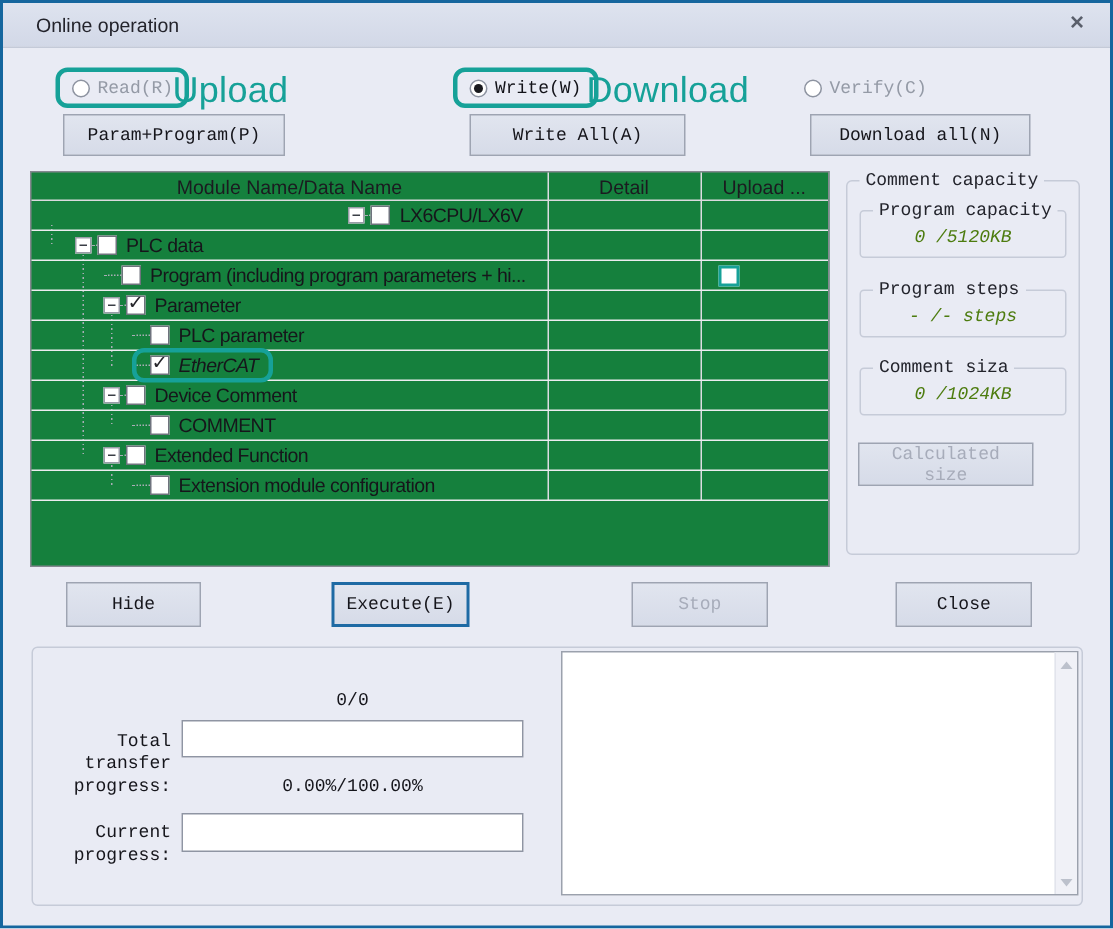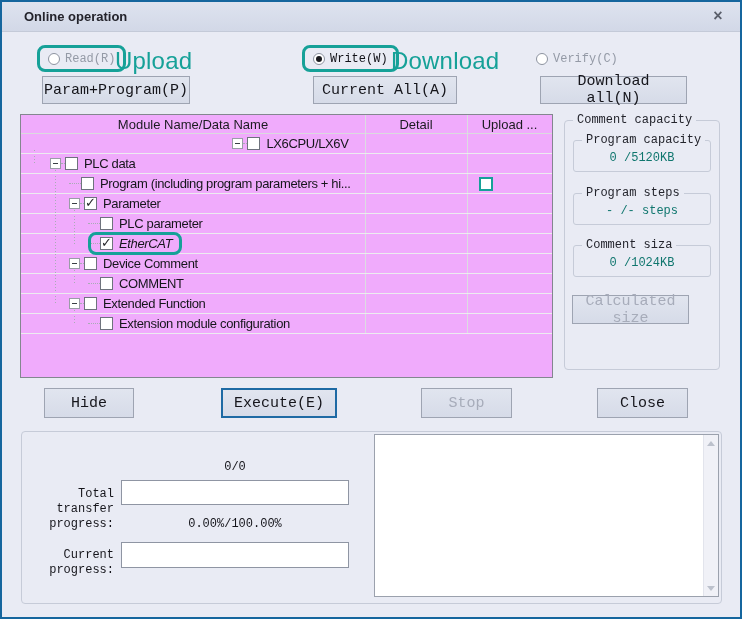--- a/index.html
+++ b/index.html
@@ -8,48 +8,48 @@
     position:relative; width:742px; height:619px;
     border:2px solid #15669E; background:#E9EBF4;
     font-family:"Liberation Sans", sans-serif; overflow:hidden;
   }
   
   .titlebar {
     position:absolute; left:0; top:0; right:0; height:30px;
     background:linear-gradient(#DEE3EF,#D2D8E7);
     border-bottom:1px solid #C4CAD8;
   }
-  .title { position:absolute; left:22px; top:7px; font-size:13px; color:#23232B;font-weight:bold; }
+  .title { position:absolute; left:22px; top:7px; font-size:13px; color:#23232B; }
   .close-icon {
     position:absolute; right:12px; top:4px; width:20px; height:20px;
     font-size:16px; font-weight:bold; color:#5A5F6B; text-align:center; line-height:20px;
     cursor:default;
   }
   
   .mono { font-family:"Liberation Mono","DejaVu Sans Mono",monospace; font-size:12px; }
   .radio { width:12px; height:12px; border:1px solid #8D93A0; border-radius:50%; background:#fff; display:inline-block; position:relative; flex:none; }
   .radio.selected::after { content:""; position:absolute; left:2px; top:2px; width:6px; height:6px; border-radius:50%; background:#1A1A1E; }
   .mode-group { position:absolute; height:27px; display:inline-flex; align-items:center; gap:5px; padding:4px 8px; }
   .annot-box { border:3px solid #16A198; border-radius:8px; background:transparent; }
   .dim { color:#949AA6; }
   .dark { color:#121218; }
   .annot-label { position:absolute; font-size:24px; color:#16A198; letter-spacing:0.2px; }
   
   .btn {
     position:absolute; display:flex; align-items:center; justify-content:center;
     background:linear-gradient(#E1E5EF,#D6DBE8); border:1px solid #9EA4B2;
-    font-family:"Liberation Mono","DejaVu Sans Mono",monospace; font-size:15px; color:#15151B;
+    font-family:"Liberation Mono","DejaVu Sans Mono",monospace; font-size:12px; color:#15151B;
     cursor:default;
   }
   .btn.focused { border:2px solid #1E6AA4; }
   .btn.disabled { color:#A7ACBA; }
   
   .tree {
     position:absolute; left:18px; top:112px; width:533px; height:264px;
-    background:#f0abfc; border:1px solid #83878F;
+    background:#15803d; border:1px solid #83878F;
   }
   .tree-header { display:flex; height:19px; border-bottom:1px solid #DADADE; font-size:13px; color:#1B1B20; }
   .tree-header > div { display:flex; align-items:center; justify-content:center; }
   .th-name { width:344px; }
   .th-detail { width:102px; }
   .th-upload { width:85px; }
   .vline { position:absolute; top:0; width:1px; height:219px; background:#DCDCE1; }
   .tree-body { position:absolute; left:0; top:19px; right:0; }
   .trow {
     position:relative; height:20px; display:flex; align-items:center;
@@ -71,21 +71,21 @@
   .upload-cb { position:absolute; left:458px; top:3px; width:14px; height:14px; border:2px solid #16A198; background:#fff; }
   .vguide { position:absolute; width:1px; background-image:repeating-linear-gradient(to bottom,#A9ADB6 0 1px,transparent 1px 3px); }
   
   .group { position:absolute; border:1px solid #C6CBD8; border-radius:4px; }
   .legend {
     position:absolute; top:-8px; left:8px; background:#E9EBF4; padding:0 4px;
     font-family:"Liberation Mono","DejaVu Sans Mono",monospace; font-size:12px; color:#23242C; white-space:nowrap;
   }
   .membox { position:absolute; left:8px; width:138px; height:32px; border:1px solid #C6CBD8; border-radius:3px; }
   .membox .legend { background:#E9EBF4; }
-  .memval { position:absolute; left:0; right:0; top:10px; text-align:center; color:#0f766e; }
+  .memval { position:absolute; left:0; right:0; top:10px; text-align:center; color:#4d7c0f;font-style:italic; }
   
   .pval { position:absolute; width:228px; text-align:center; color:#15151B; }
   .pbar { position:absolute; width:228px; background:#fff; border:1px solid #8F95A3; }
   .plabel { position:absolute; width:90px; text-align:right; color:#15151B; line-height:15px; }
   .log { position:absolute; background:#fff; border:1px solid #9BA1AD; }
   .sb { position:absolute; right:0; top:0; width:15px; height:100%; background:#F0F1F7; border-left:1px solid #E2E4EC; }
   .sb-btn { position:absolute; left:0; width:14px; height:16px; }
   .tri-up { width:0; height:0; border-left:4px solid transparent; border-right:4px solid transparent; border-bottom:5px solid #BCC1CC; margin:6px auto 0; }
   .tri-down { width:0; height:0; border-left:4px solid transparent; border-right:4px solid transparent; border-top:5px solid #BCC1CC; margin:6px auto 0; }
 </style>
@@ -110,21 +110,21 @@
     <span class="mono dark">Write(W)</span>
   </div>
   <div class="annot-label" style="left:389px; top:45px;">Download</div>
 
   <div class="mode-group" style="left:526px; top:43px;">
     <span class="radio"></span>
     <span class="mono dim">Verify(C)</span>
   </div>
 
   <button class="btn" style="left:40px; top:74px; width:148px; height:28px;">Param+Program(P)</button>
-  <button class="btn" style="left:311px; top:74px; width:144px; height:28px;">Current All(A)</button>
+  <button class="btn" style="left:311px; top:74px; width:144px; height:28px;">Write All(A)</button>
   <button class="btn" style="left:538px; top:74px; width:147px; height:28px;">Download all(N)</button>
 
   <div class="tree">
     <div class="tree-header">
       <div class="th-name">Module Name/Data Name</div>
       <div class="th-detail">Detail</div>
       <div class="th-upload">Upload ...</div>
     </div>
     <div class="vline" style="left:344px;"></div>
     <div class="vline" style="left:446px;"></div>
@@ -210,21 +210,21 @@
 
     <div class="membox" style="top:124px;">
       <span class="legend">Comment siza</span>
       <div class="memval mono">0 /1024KB</div>
     </div>
 
     <button class="btn disabled" style="left:7px; top:174px; width:117px; height:29px;">Calculated size</button>
   </div>
 
   <button class="btn" style="left:42px;  top:386px; width:90px; height:30px;">Hide</button>
-  <button class="btn focused" style="left:219px; top:386px; width:116px; height:30px;">Execute(E)</button>
+  <button class="btn focused" style="left:219px; top:386px; width:92px; height:30px;">Execute(E)</button>
   <button class="btn disabled" style="left:419px; top:386px; width:91px; height:30px;">Stop</button>
   <button class="btn" style="left:595px; top:386px; width:91px; height:30px;">Close</button>
 
   <div class="group" style="left:19px; top:429px; width:701px; height:173px;">
 
     <div class="pval mono" style="left:99px; top:28px;">0/0</div>
     <div class="plabel mono" style="left:2px; top:55px;">
       <div>Total transfer</div>
       <div>progress:</div>
     </div>

